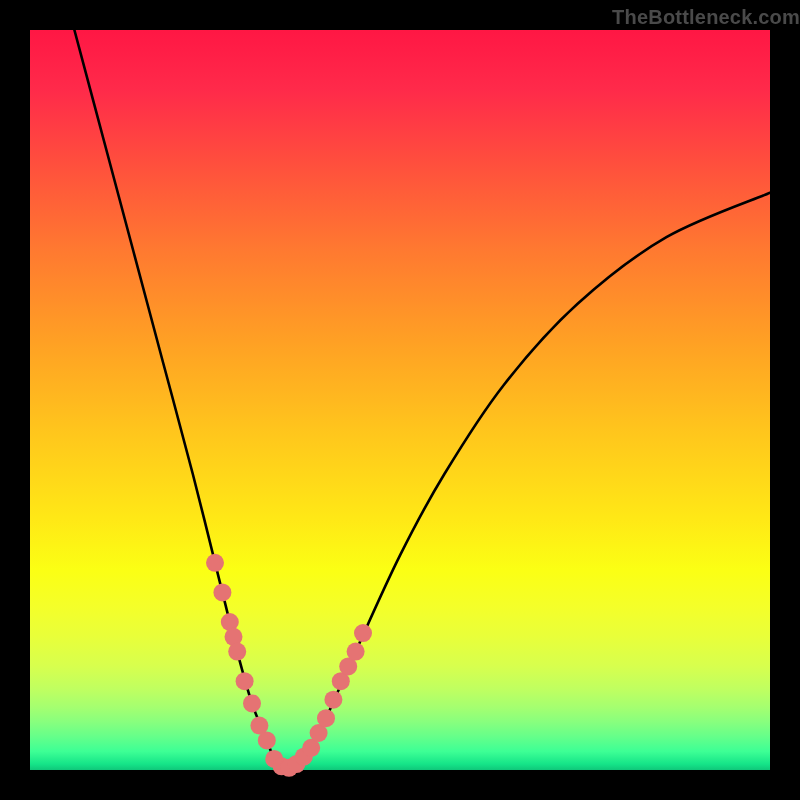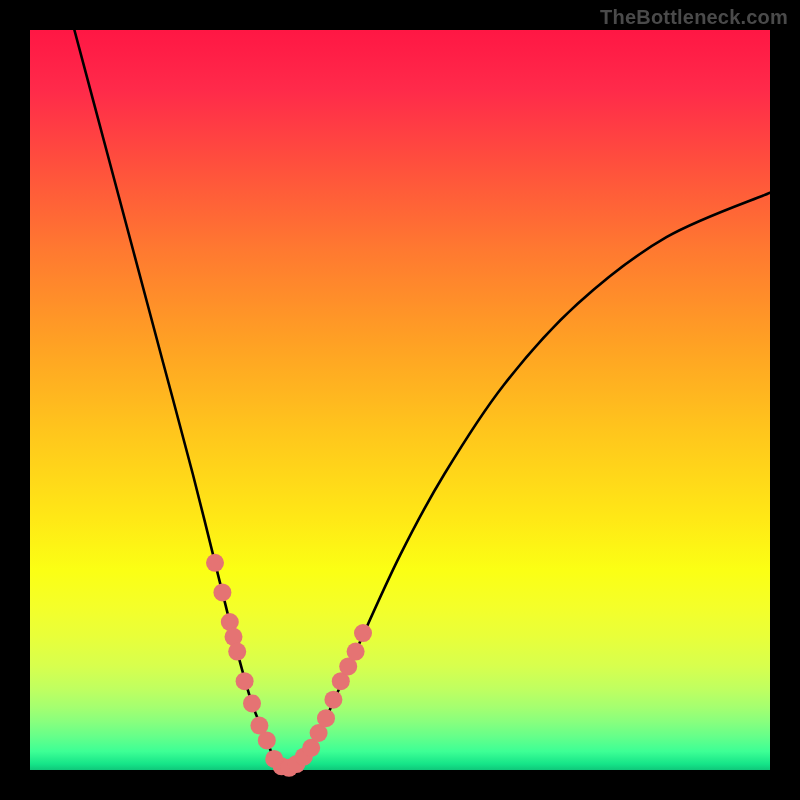--- a/index.html
+++ b/index.html
@@ -41,21 +41,21 @@
       #88ff7e 93.5%,
       #65ff8a 95.5%,
       #3dff95 97.5%,
       #15e488 99.2%,
       #0fc77a 100%
     );
   }
   .watermark {
     position: absolute;
     top: 6px;
-    right: 12px;
+    right: 0;
     color: #4a4a4a;
     font-size: 20px;
     font-weight: 600;
     letter-spacing: 0.2px;
     user-select: none;
   }
   svg.curve {
     position: absolute;
     left: 0;
     top: 0;

